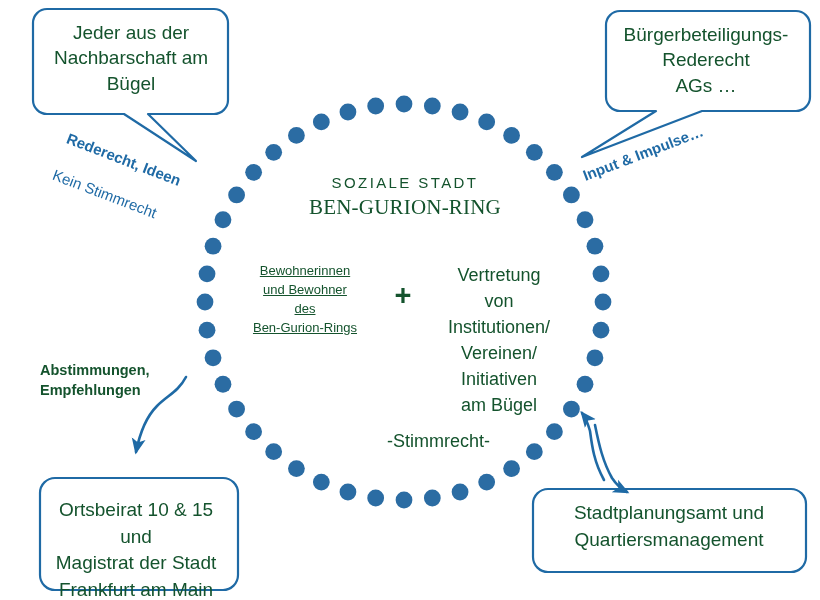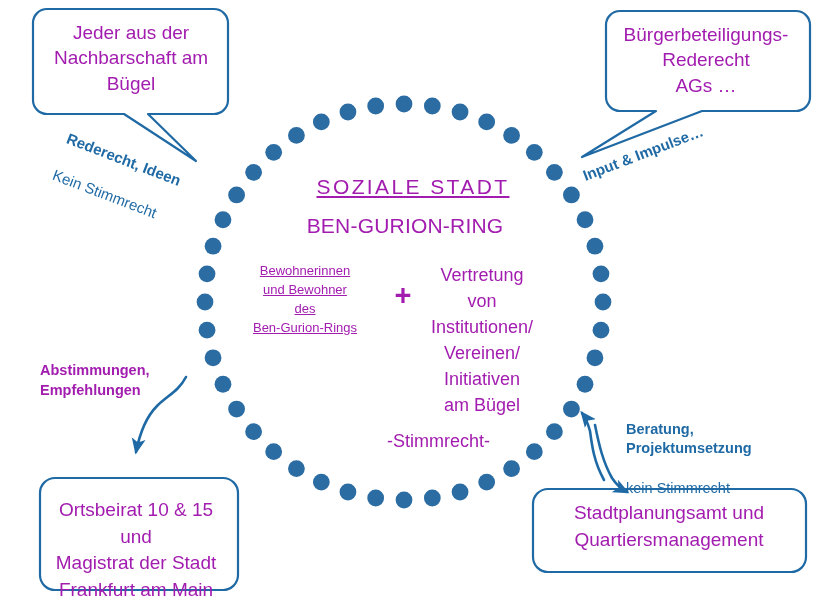--- a/index.html
+++ b/index.html
@@ -24,21 +24,21 @@
   svg.layer {
     position: absolute;
     left: 0; top: 0;
     width: 820px;
     height: 600px;
     overflow: visible;
   }
   .txt {
     position: absolute;
     text-align: center;
-    color: #a21caf;
+    color: #14532d;
     line-height: 1.25;
     white-space: pre-line;
   }
 
   
   .bubble-text {
     font-size: 19px;
     line-height: 1.33;
   }
   #bubble-tl-text { left: 36px; top: 20px; width: 190px; }
@@ -53,43 +53,43 @@
   #box-br-text { left: 537px; top: 500px; width: 264px; }
 
   
   #title-beirat {
     left: 240px; top: 126px; width: 330px;
     font-size: 37px;
     font-weight: bold;
     letter-spacing: 3px;
   }
   #title-sub1 {
-    left: 248px; top: 174px; width: 330px;
-    font-size: 21px;
+    left: 240px; top: 174px; width: 330px;
+    font-size: 15px;
     letter-spacing: 2.4px;
-    text-decoration: underline;
   }
   #title-sub2 {
-    left: 240px; top: 213px; width: 330px;
+    left: 240px; top: 194px; width: 330px;
     font-size: 21px;
     letter-spacing: 0.2px;
+    font-family: Liberation Serif, serif;
   }
   #col-left {
     left: 215px; top: 262px; width: 180px;
     font-size: 13px;
     line-height: 1.45;
     text-decoration: underline;
   }
   #col-plus {
     left: 386px; top: 277px; width: 34px;
     font-size: 29px;
     font-weight: bold;
   }
   #col-right {
-    left: 395px; top: 262px; width: 174px;
+    left: 412px; top: 262px; width: 174px;
     font-size: 18px;
     line-height: 1.45;
   }
   #stimmrecht {
     left: 310px; top: 430px; width: 180px;
     font-size: 18px;
     text-align: right;
   }
 
   
@@ -253,19 +253,14 @@
   <div class="rot" id="cap-rederecht">
     <span class="l1">Rederecht, Ideen</span>
     <span class="l2">Kein Stimmrecht</span>
   </div>
 
   <div class="rot" id="cap-input">Input &amp; Impulse…</div>
 
   <div class="txt" id="cap-abstimmungen">Abstimmungen,
 Empfehlungen</div>
 
-  <div class="rot" id="cap-beratung">
-    <span class="b">Beratung,
-Projektumsetzung</span>
-    <span class="n">kein Stimmrecht</span>
-  </div>
 
 </div>
 
 </body></html>

